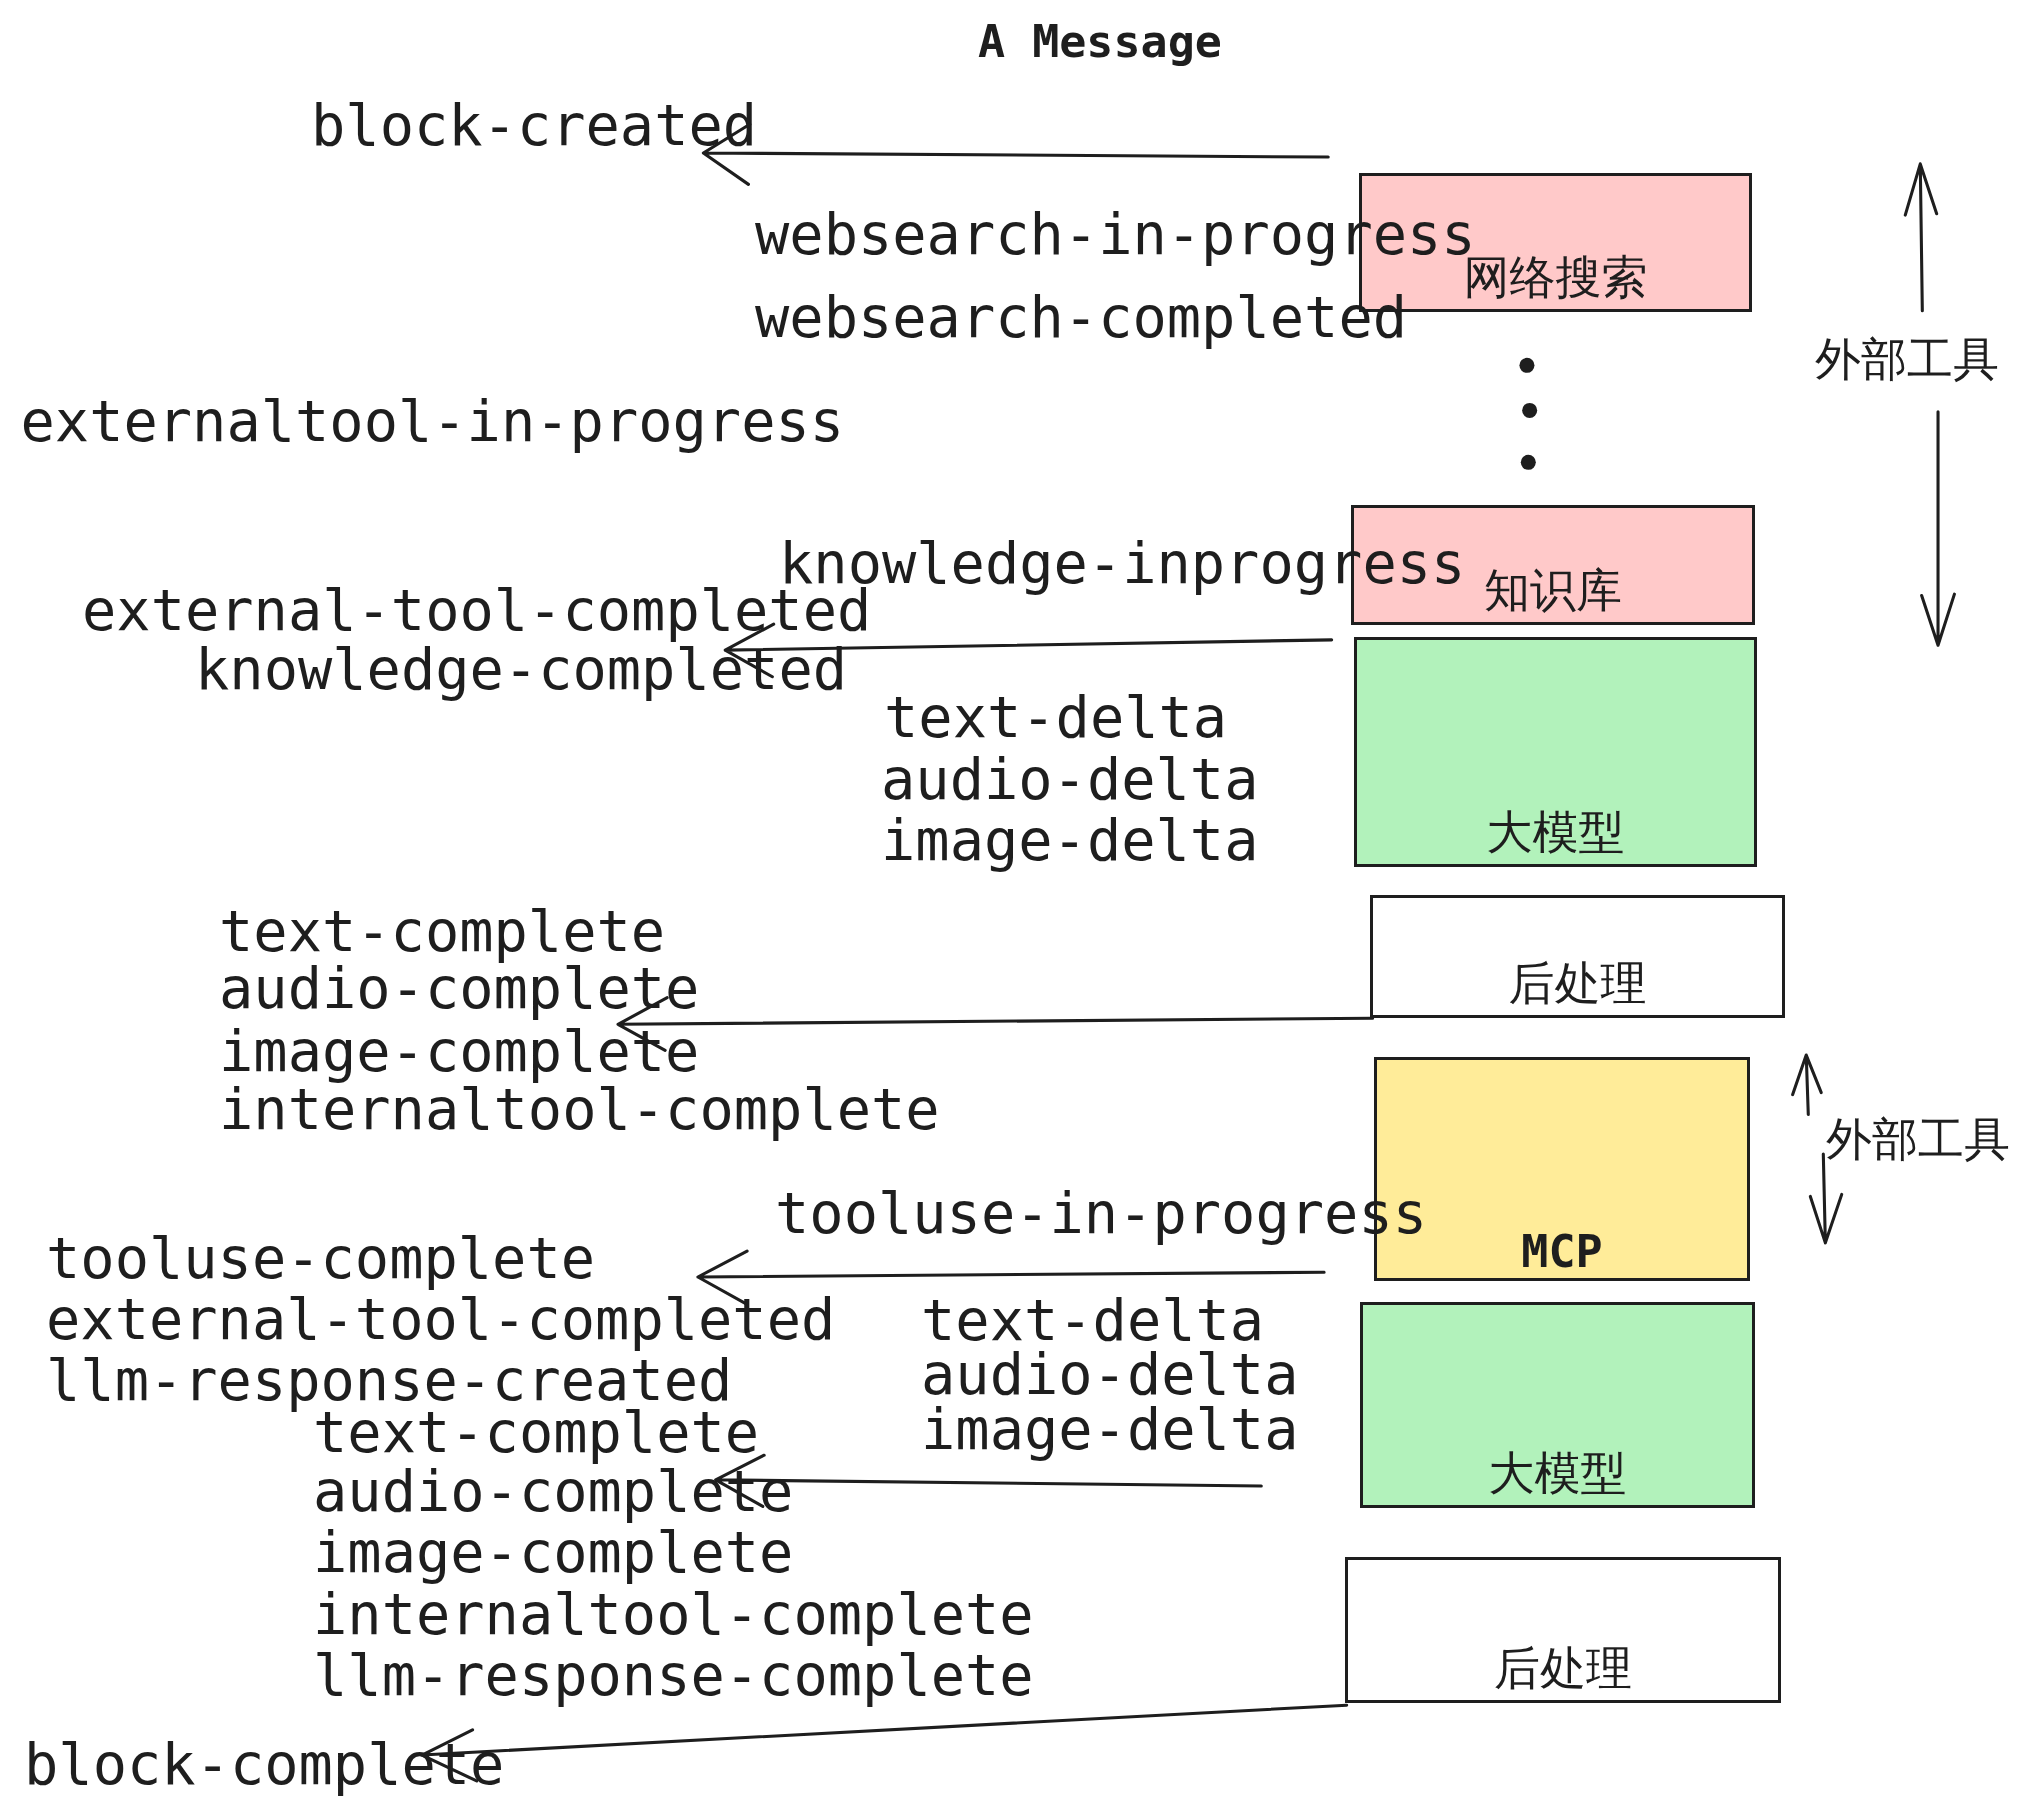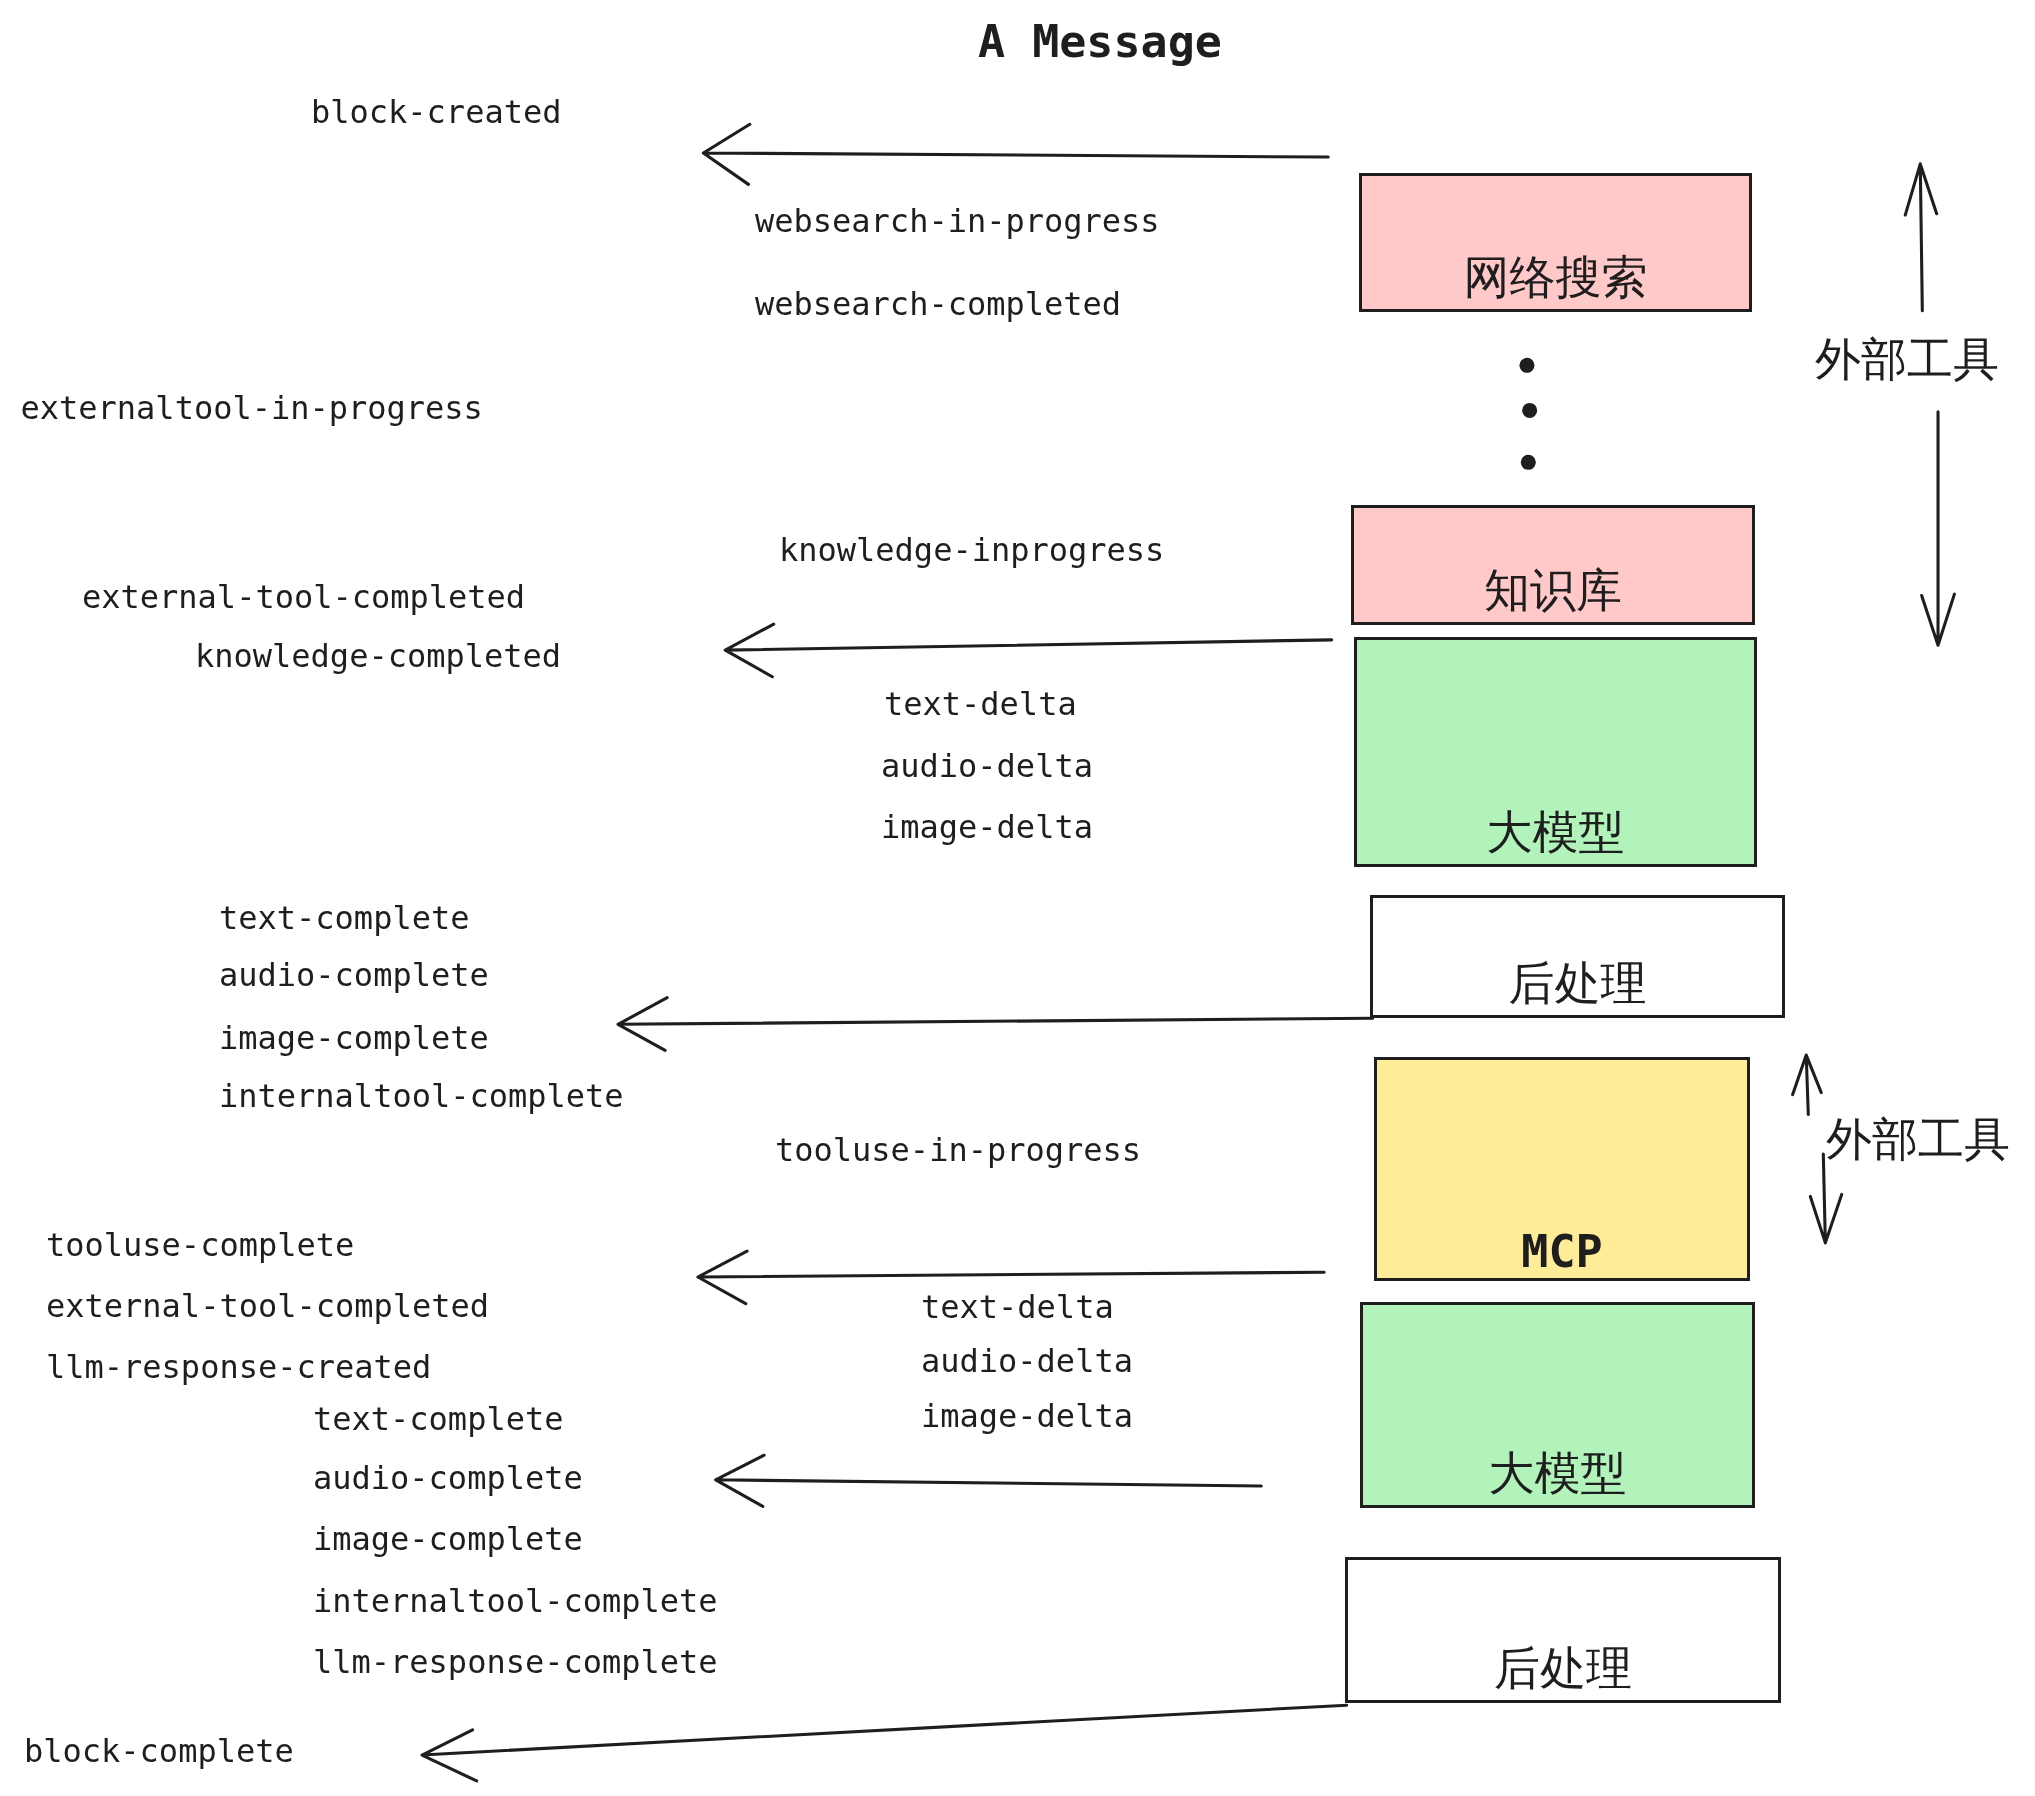--- a/index.html
+++ b/index.html
@@ -1,18 +1,18 @@
 <!DOCTYPE html>
 <html style="font-size:11px"><head>
 <meta charset="utf-8">
 <style>
   html,body{margin:0;padding:0;background:#ffffff;}
   #canvas{position:relative;width:2035px;height:1796px;background:#ffffff;overflow:hidden;
           font-family:"DejaVu Sans",sans-serif;color:#1e1e1e;}
-  .ev{position:absolute;font-family:"DejaVu Sans Mono",monospace;font-size:32px;
+  .ev{position:absolute;font-family:"DejaVu Sans Mono",monospace;font-size:57px;
       line-height:1.05;color:#1e1e1e;white-space:pre;}
   .title{position:absolute;font-family:"DejaVu Sans Mono",monospace;font-size:45px;
       font-weight:bold;color:#1e1e1e;white-space:pre;}
   .box{position:absolute;border:3.4px solid #1e1e1e;box-sizing:border-box;
       display:flex;align-items:flex-end;justify-content:center;background:#ffffff;}
   .box .lbl{font-family:"DejaVu Sans",sans-serif;font-size:46px;color:#1e1e1e;white-space:pre;}
   .box .lbl.mono{font-family:"DejaVu Sans Mono",monospace;font-size:45px;font-weight:bold;}
   .side{position:absolute;font-family:"DejaVu Sans",sans-serif;font-size:46px;
       color:#1e1e1e;white-space:pre;}
   svg.overlay{position:absolute;left:0;top:0;width:2035px;height:1796px;pointer-events:none;}
@@ -64,21 +64,21 @@
   <div class="ev" style="left:779px;top:534px">knowledge-inprogress</div>
   <div class="ev" style="left:82px;top:581px">external-tool-completed</div>
   <div class="ev" style="left:195px;top:640px">knowledge-completed</div>
   <div class="ev" style="left:884px;top:688px">text-delta</div>
   <div class="ev" style="left:881px;top:750px">audio-delta</div>
   <div class="ev" style="left:881px;top:811px">image-delta</div>
   <div class="ev" style="left:219px;top:902px">text-complete</div>
   <div class="ev" style="left:219px;top:959px">audio-complete</div>
   <div class="ev" style="left:219px;top:1022px">image-complete</div>
   <div class="ev" style="left:219px;top:1080px">internaltool-complete</div>
-  <div class="ev" style="left:775px;top:1134px">tooluse-in-progress</div>
+  <div class="ev" style="left:775px;top:1184px">tooluse-in-progress</div>
   <div class="ev" style="left:46px;top:1229px">tooluse-complete</div>
   <div class="ev" style="left:46px;top:1290px">external-tool-completed</div>
   <div class="ev" style="left:46px;top:1351px">llm-response-created</div>
   <div class="ev" style="left:921px;top:1291px">text-delta</div>
   <div class="ev" style="left:921px;top:1345px">audio-delta</div>
   <div class="ev" style="left:921px;top:1400px">image-delta</div>
   <div class="ev" style="left:313px;top:1403px">text-complete</div>
   <div class="ev" style="left:313px;top:1462px">audio-complete</div>
   <div class="ev" style="left:313px;top:1523px">image-complete</div>
   <div class="ev" style="left:313px;top:1585px">internaltool-complete</div>

